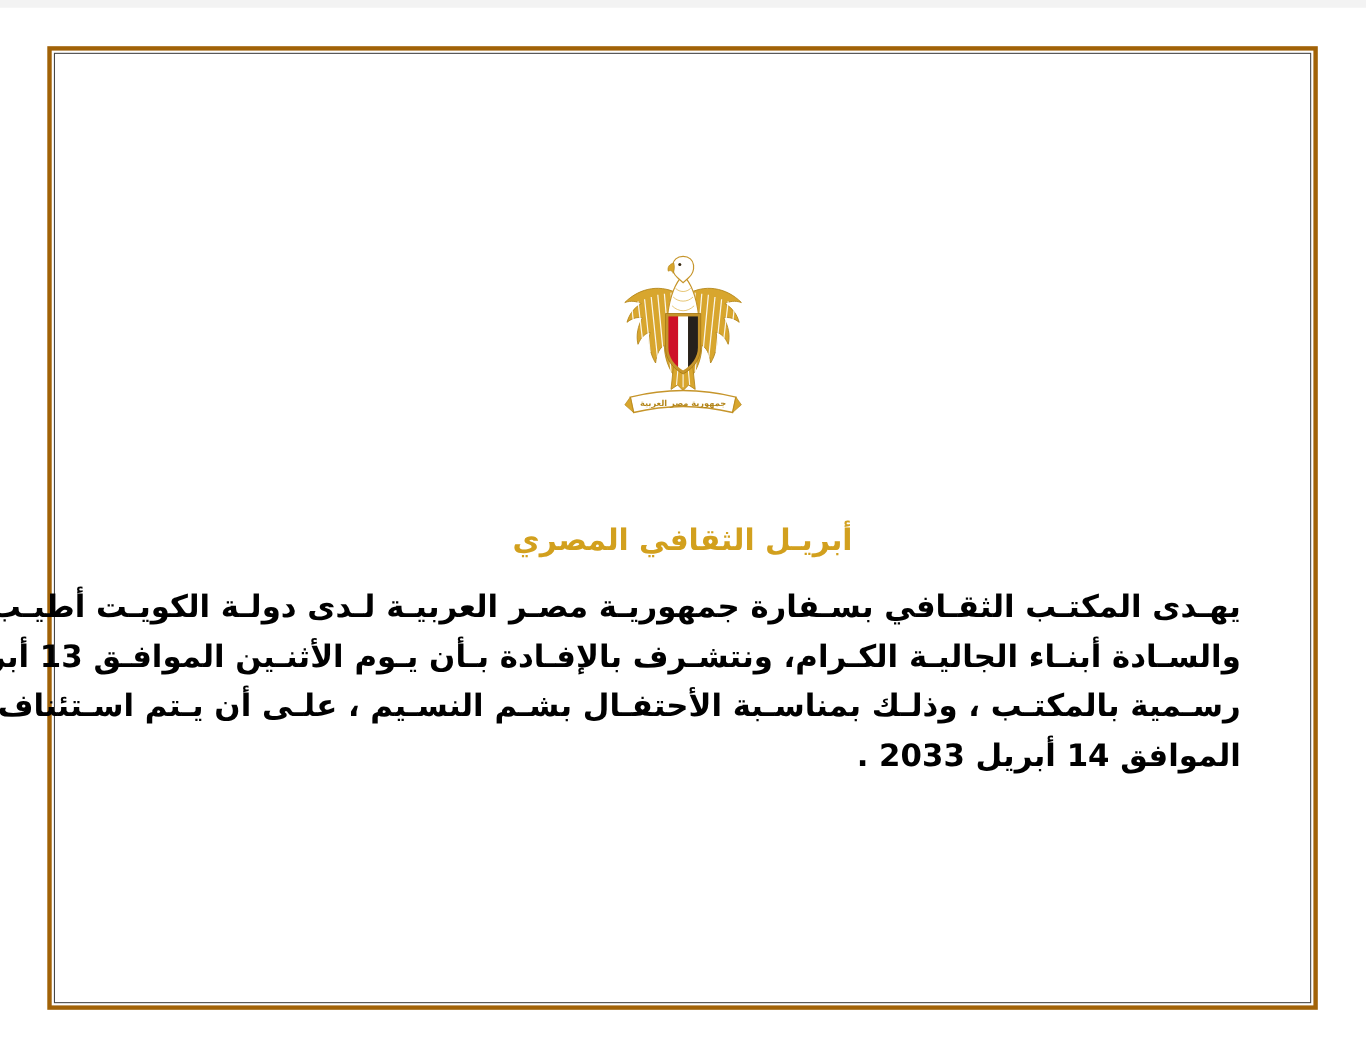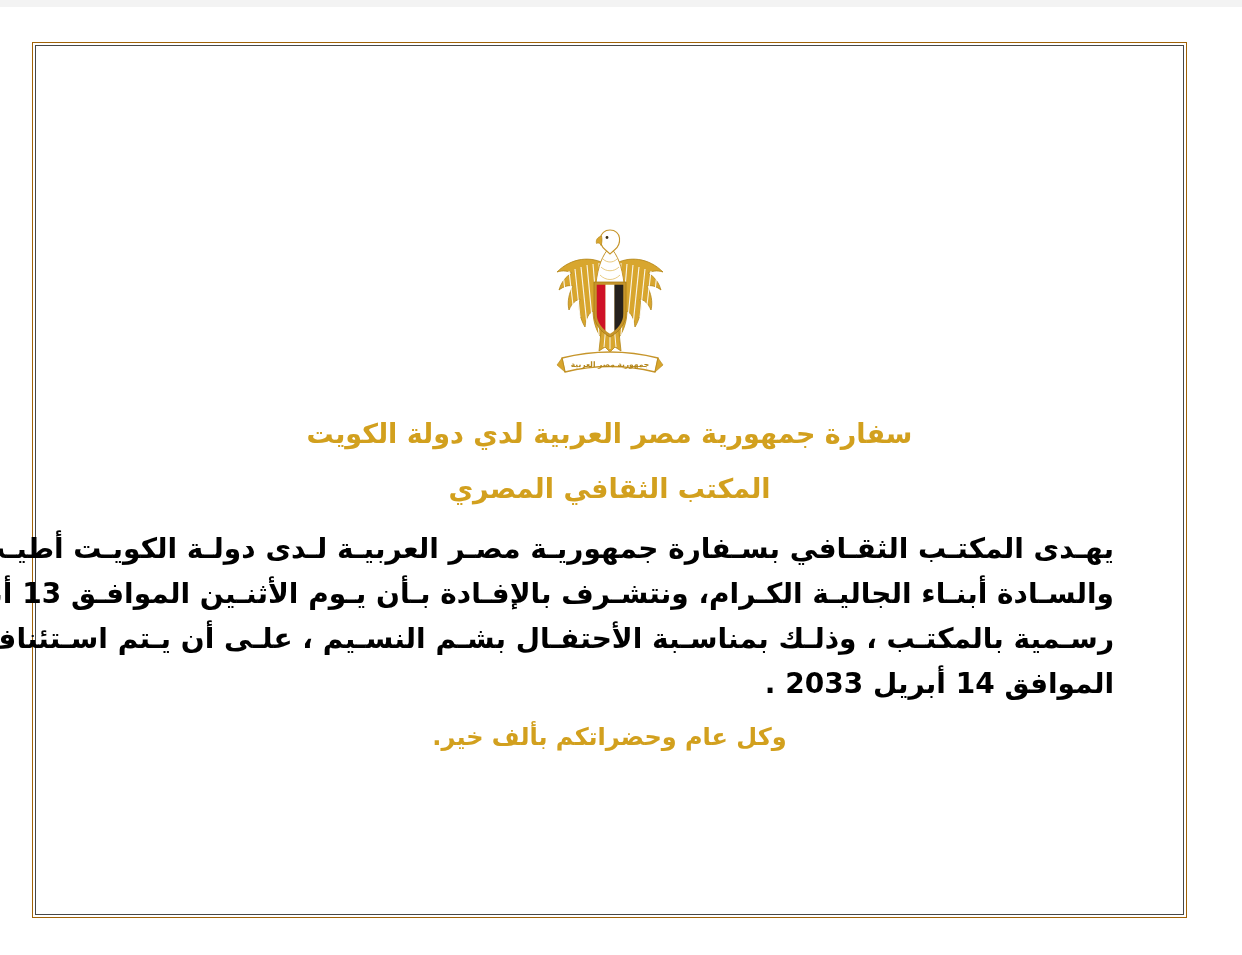--- a/index.html
+++ b/index.html
@@ -17,25 +17,25 @@
   }
   .top-strip {
     position: absolute;
     top: 0; left: 0; right: 0;
     height: 7px;
     background: #f3f3f3;
   }
   
   .frame {
     position: absolute;
-    left: 32px;
+    left: 43px;
     top: 42px;
     width: 1155px;
     height: 876px;
-    border: 1px solid #a16207;
+    border: 4px solid #a16207;
     box-sizing: border-box;
   }
   .frame-inner {
     position: absolute;
     left: 2px; top: 2px; right: 2px; bottom: 2px;
     border: 1px solid #474747;
   }
   .emblem {
     position: absolute;
     left: 50%;
@@ -158,26 +158,24 @@
 
         <g>
           <path d="M13 133 Q61 121 109 133 L106 147 Q61 136 16 147 Z" fill="#ffffff" stroke="#c6952b" stroke-width="1.3"></path>
           <path d="M13 133 L8 140 L16 147 Z" fill="#d8a62e" stroke="#b4861b" stroke-width="0.6"></path>
           <path d="M109 133 L114 140 L106 147 Z" fill="#d8a62e" stroke="#b4861b" stroke-width="0.6"></path>
           <text x="61" y="141.5" font-size="7.5" font-weight="bold" fill="#b4861b" text-anchor="middle" direction="rtl">جمهورية مصر العربية</text>
         </g>
       </svg>
     </div>
 
-    <div class="title-line title-1">سفارة جمهورية مصر العربية لدي دولة الكويت</div>
-    <div class="title-line title-2">المكتب الثقافي المصري</div>
+    <div class="title-line title-2">أبريـل الثقافي المصري</div>
 
     <div class="body-block">
       <div class="body-line">يهـدى المكتـب الثقـافي بسـفارة جمهوريـة مصـر العربيـة لـدى دولـة الكويـت أطيـب تحياتـه للسـيدات</div>
       <div class="body-line">والسـادة أبنـاء الجاليـة الكـرام، ونتشـرف بالإفـادة بـأن يـوم الأثنـين الموافـق 13 أبريـل 2026 أجـازة</div>
       <div class="body-line">رسـمية بالمكتـب ، وذلـك بمناسـبة الأحتفـال بشـم النسـيم ، علـى أن يـتم اسـتئناف العمـل يـوم الثلاثـاء</div>
       <div class="body-line last-line">الموافق 14 أبريل 2033 .</div>
     </div>
 
-    <div class="closing-line">وكل عام وحضراتكم بألف خير.</div>
   </div>
 
 </div>
 
 </body></html>

